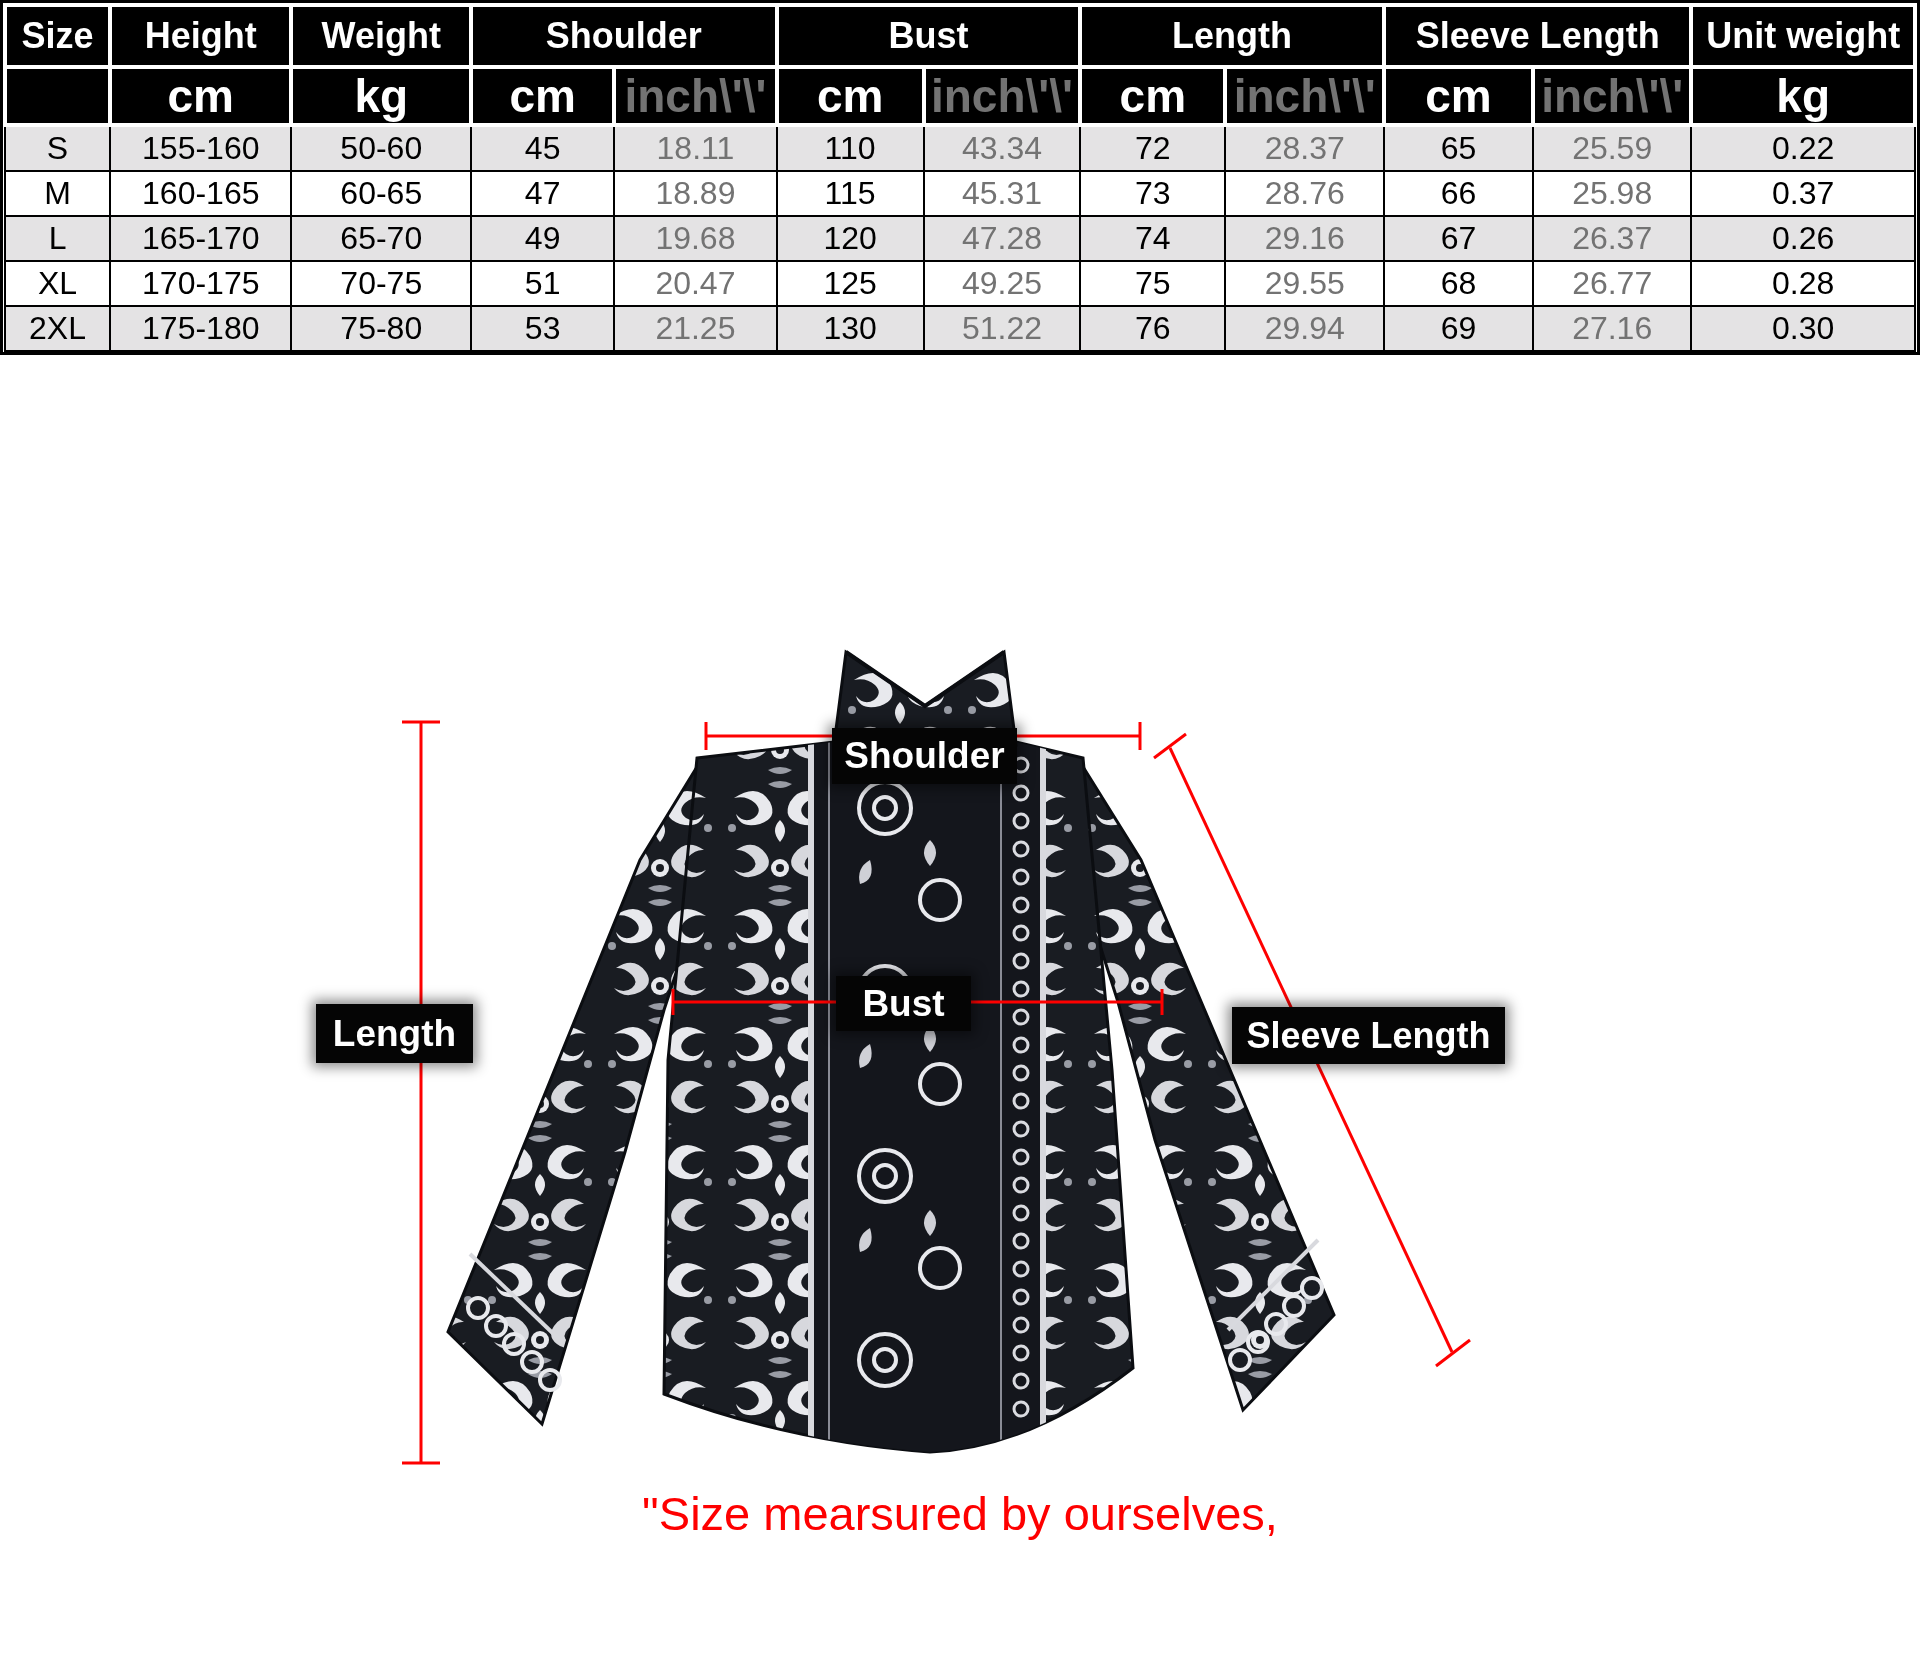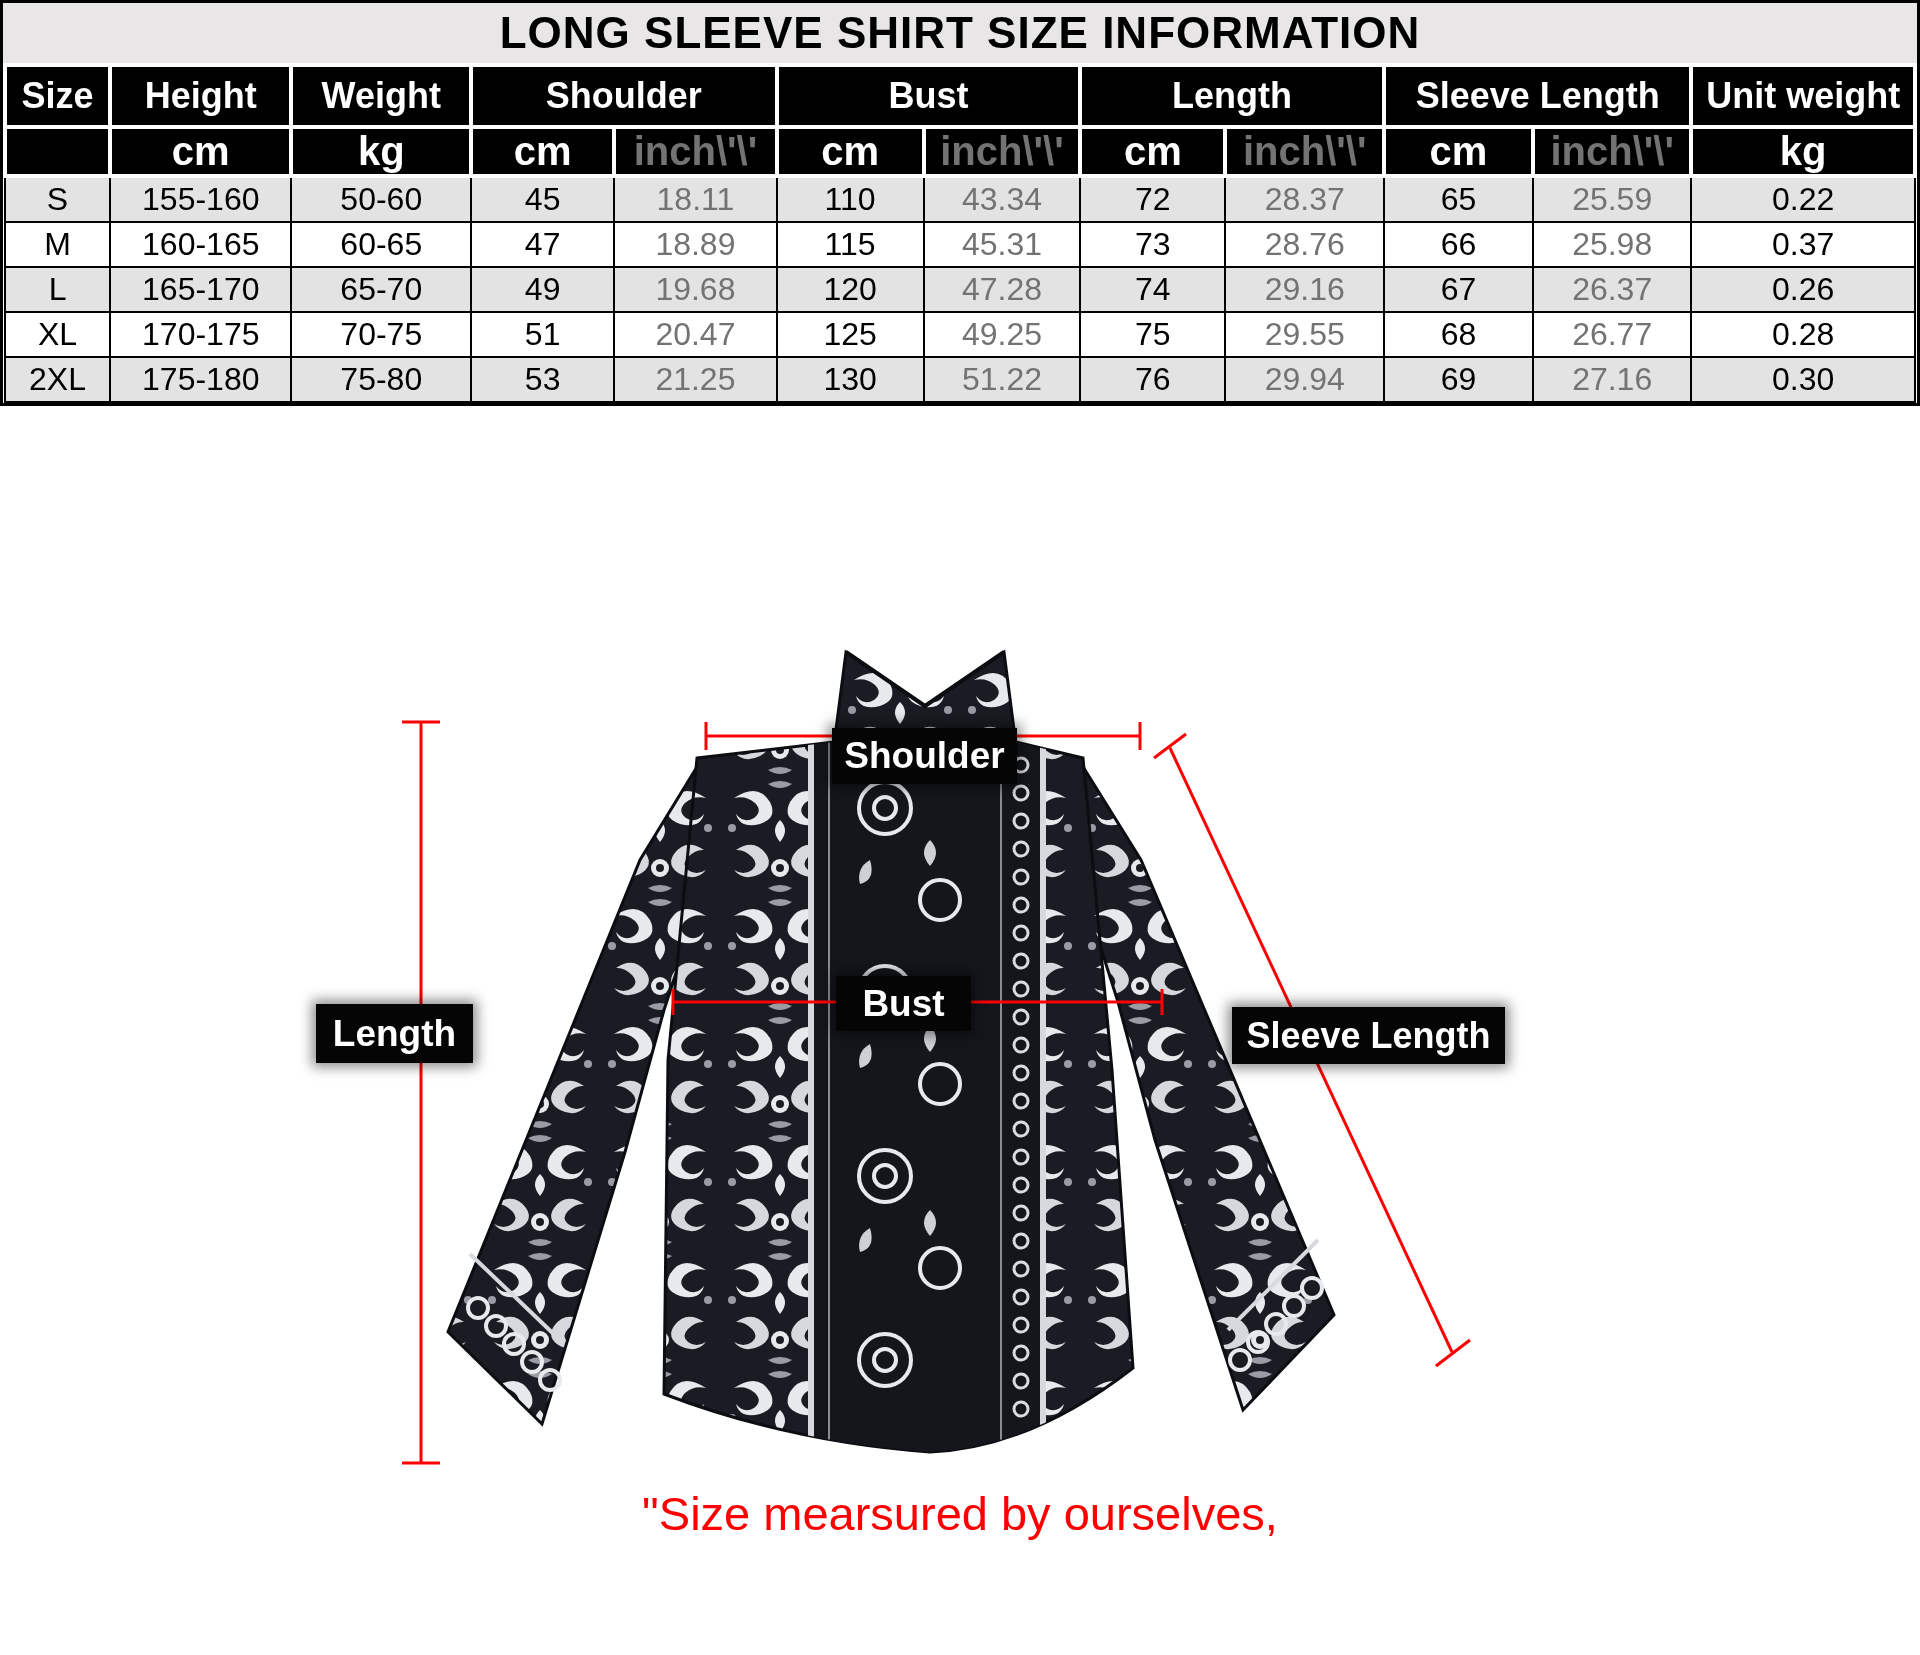--- a/index.html
+++ b/index.html
@@ -36,21 +36,21 @@
   }
   table.size-chart th{
     background:#000;
     color:#fff;
     font-weight:bold;
     border:4px solid #fff;
     padding:0;
     text-align:center;
   }
   table.size-chart .group-row th{ font-size:36px; height:58px; }
-  table.size-chart .sub-row th{ font-size:40px; height:44px;margin-top:48px; }
+  table.size-chart .sub-row th{ font-size:46px; height:44px;margin-top:48px; }
   table.size-chart th.red, table.size-chart td.red{ color:#737373; }
   table.size-chart td{
     border:2px solid #000;
     text-align:center;
     font-size:32px;
     color:#000;
     height:43px;
     padding:0;
   }
   table.size-chart tr.odd td{ background:#e4e3e4; }
@@ -86,21 +86,20 @@
     line-height:64px;
     font-weight:normal;
   }
 </style>
 </head>
 <body>
 
 <div class="page">
 
   <div class="size-table-wrap">
-    <div class="table-title">LONG SLEEVE SHIRT SIZE INFORMATION</div>
     <table class="size-chart">
       <colgroup>
         <col style="width:5.5%">
           <col style="width:9.5%">
           <col style="width:9.4%">
         <col style="width:7.5%">
           <col style="width:8.5%">
         <col style="width:7.7%">
           <col style="width:8.2%">
         <col style="width:7.6%">

